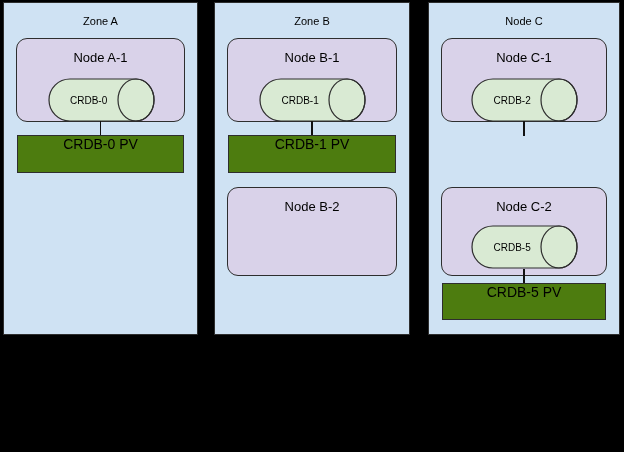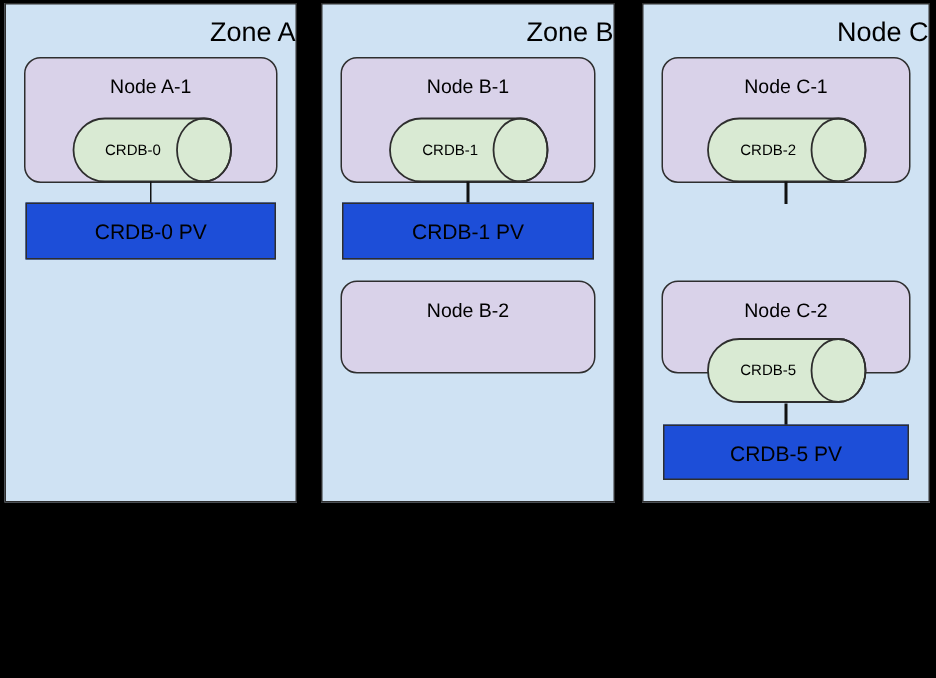--- a/index.html
+++ b/index.html
@@ -14,47 +14,47 @@
   .zone{
     position:absolute;top:2px;height:333px;
     background:#cfe2f3;
     border:1.5px solid #2e2e2e;
     box-sizing:border-box;
   }
   #zone-a{left:3px;width:195px;}
   #zone-b{left:214px;width:196px;}
   #zone-c{left:428px;width:192px;}
   .zone-title{
-    text-align:right;
+    text-align:center;
     padding-top:10px;
-    font-size:18px;
+    font-size:11px;
     line-height:16px;
   }
   .node{
     position:absolute;left:12px;right:12px;
     background:#d9d2e9;
     border:1px solid #2e2e2e;
     border-radius:11px;
     box-sizing:border-box;
   }
   .node-row1{top:35px;height:84px;}
-  .node-row2{top:184px;height:62px;}
+  .node-row2{top:184px;height:89px;}
   .node-title{
     text-align:center;
     padding-top:11px;
     font-size:13px;
     line-height:16px;
   }
   .pv{
     position:absolute;left:13px;right:13px;height:38px;
-    background:#1d4ed8;
+    background:#4d7c0f;
     border:1px solid #2e2e2e;
     border-radius:0;
     box-sizing:border-box;
-    display:flex;align-items:center;justify-content:center;
+    display:flex;align-items:flex-start;justify-content:center;
     font-size:14px;
   }
   .pv-row1{top:132px;}
   .pv-row2{top:280px;height:37px;}
   .cyl{
     position:absolute;left:50%;transform:translateX(-50%);
     width:108px;height:44px;
   }
   .cyl-row1{top:39px;}
   .cyl-row2{top:37px;}

